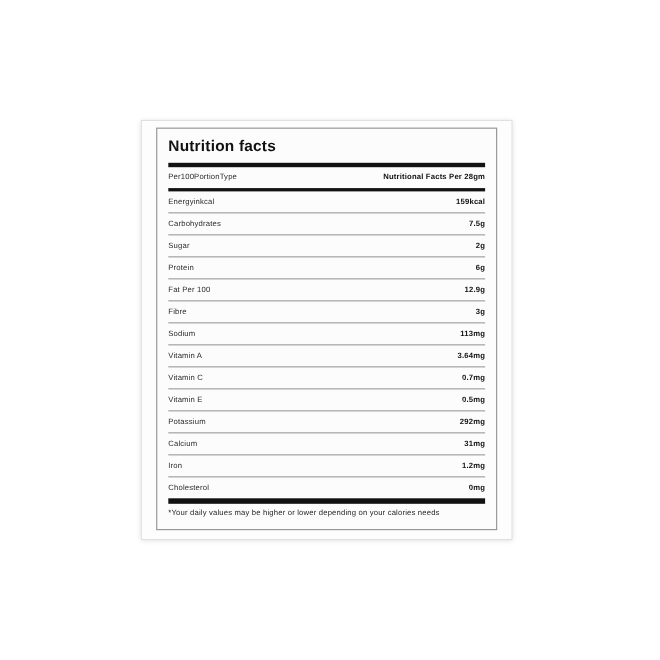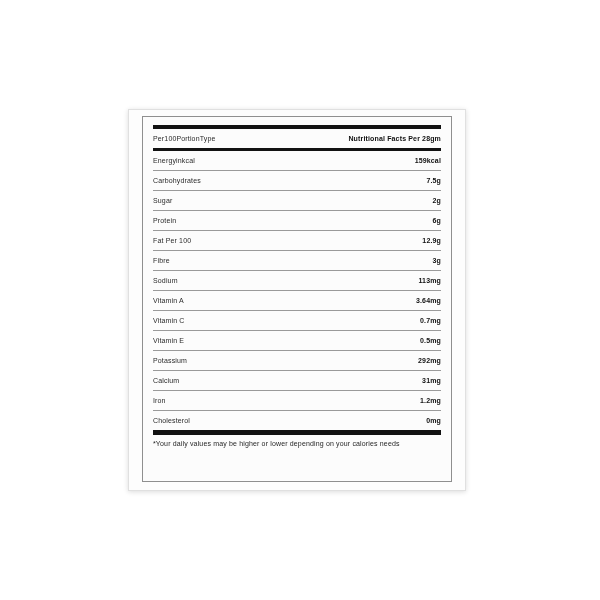--- a/index.html
+++ b/index.html
@@ -38,20 +38,21 @@
   .lbl { font-weight:normal; }
   .footnote { font-size:7px; color:#1f1f1f; padding-top:5px; letter-spacing:.15px; }
 </style>
 </head>
 <body>
 
 <div class="stage">
   <div class="card">
     <div class="inner">
 
+      <div class="title">Nutrition facts</div>
 
       <div class="bar bar-top"></div>
 
       <div class="hrow">
         <span class="lbl">Per100PortionType</span>
         <span class="val">Nutritional Facts Per 28gm</span>
       </div>
 
       <div class="bar bar-mid"></div>
 

